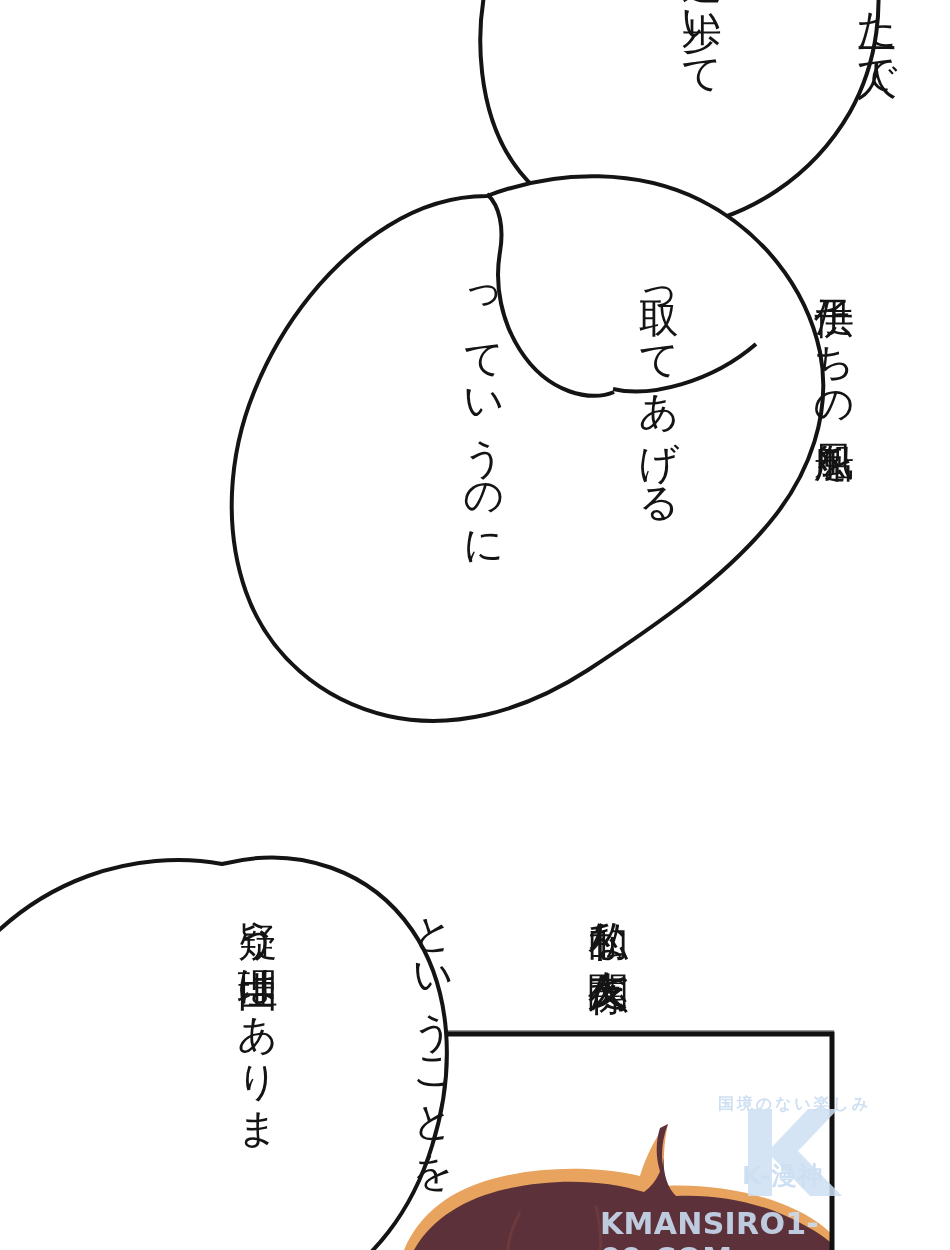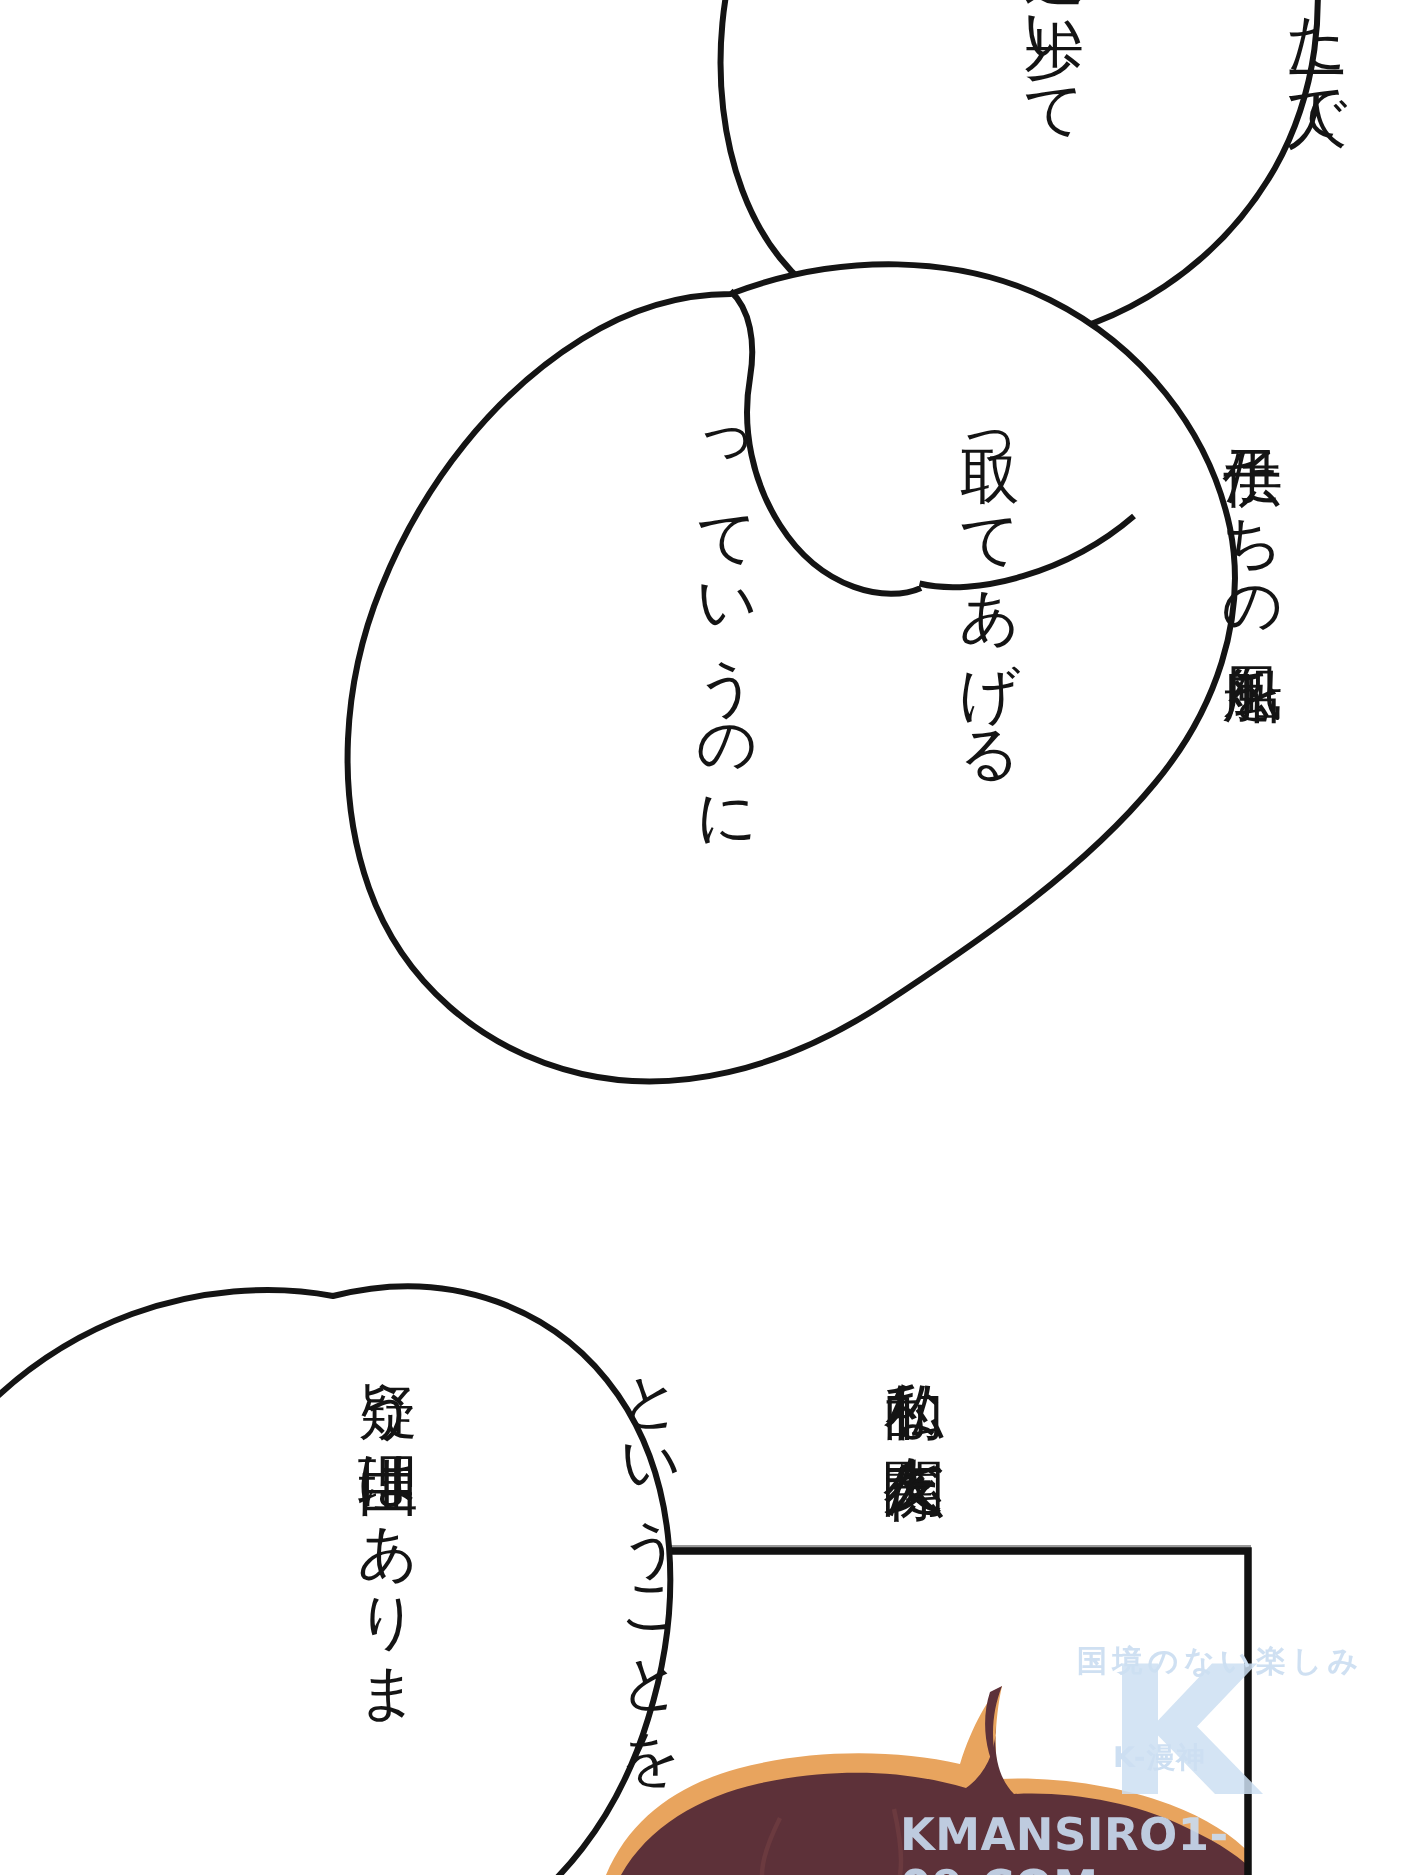--- a/index.html
+++ b/index.html
@@ -73,29 +73,29 @@
   
   .watermark {
     position: absolute;
     pointer-events: none;
     user-select: none;
     font-family: "DejaVu Sans", "Liberation Sans", sans-serif;
   }
   #wm-tagline {
     top: 1094px;
     left: 718px;
-    font-size: 20px;
+    font-size: 16px;
     letter-spacing: 0.18em;
     color: #cfe0f2;
     font-weight: 700;
   }
   #wm-brand {
     top: 1159px;
     left: 742px;
-    font-size: 19px;
+    font-size: 25px;
     letter-spacing: 0.04em;
     color: #cddff2;
     font-weight: 700;
   }
   #wm-url {
     top: 1206px;
     left: 600px;
     font-size: 30px;
     letter-spacing: 0.01em;
     color: #c9dcf1;

